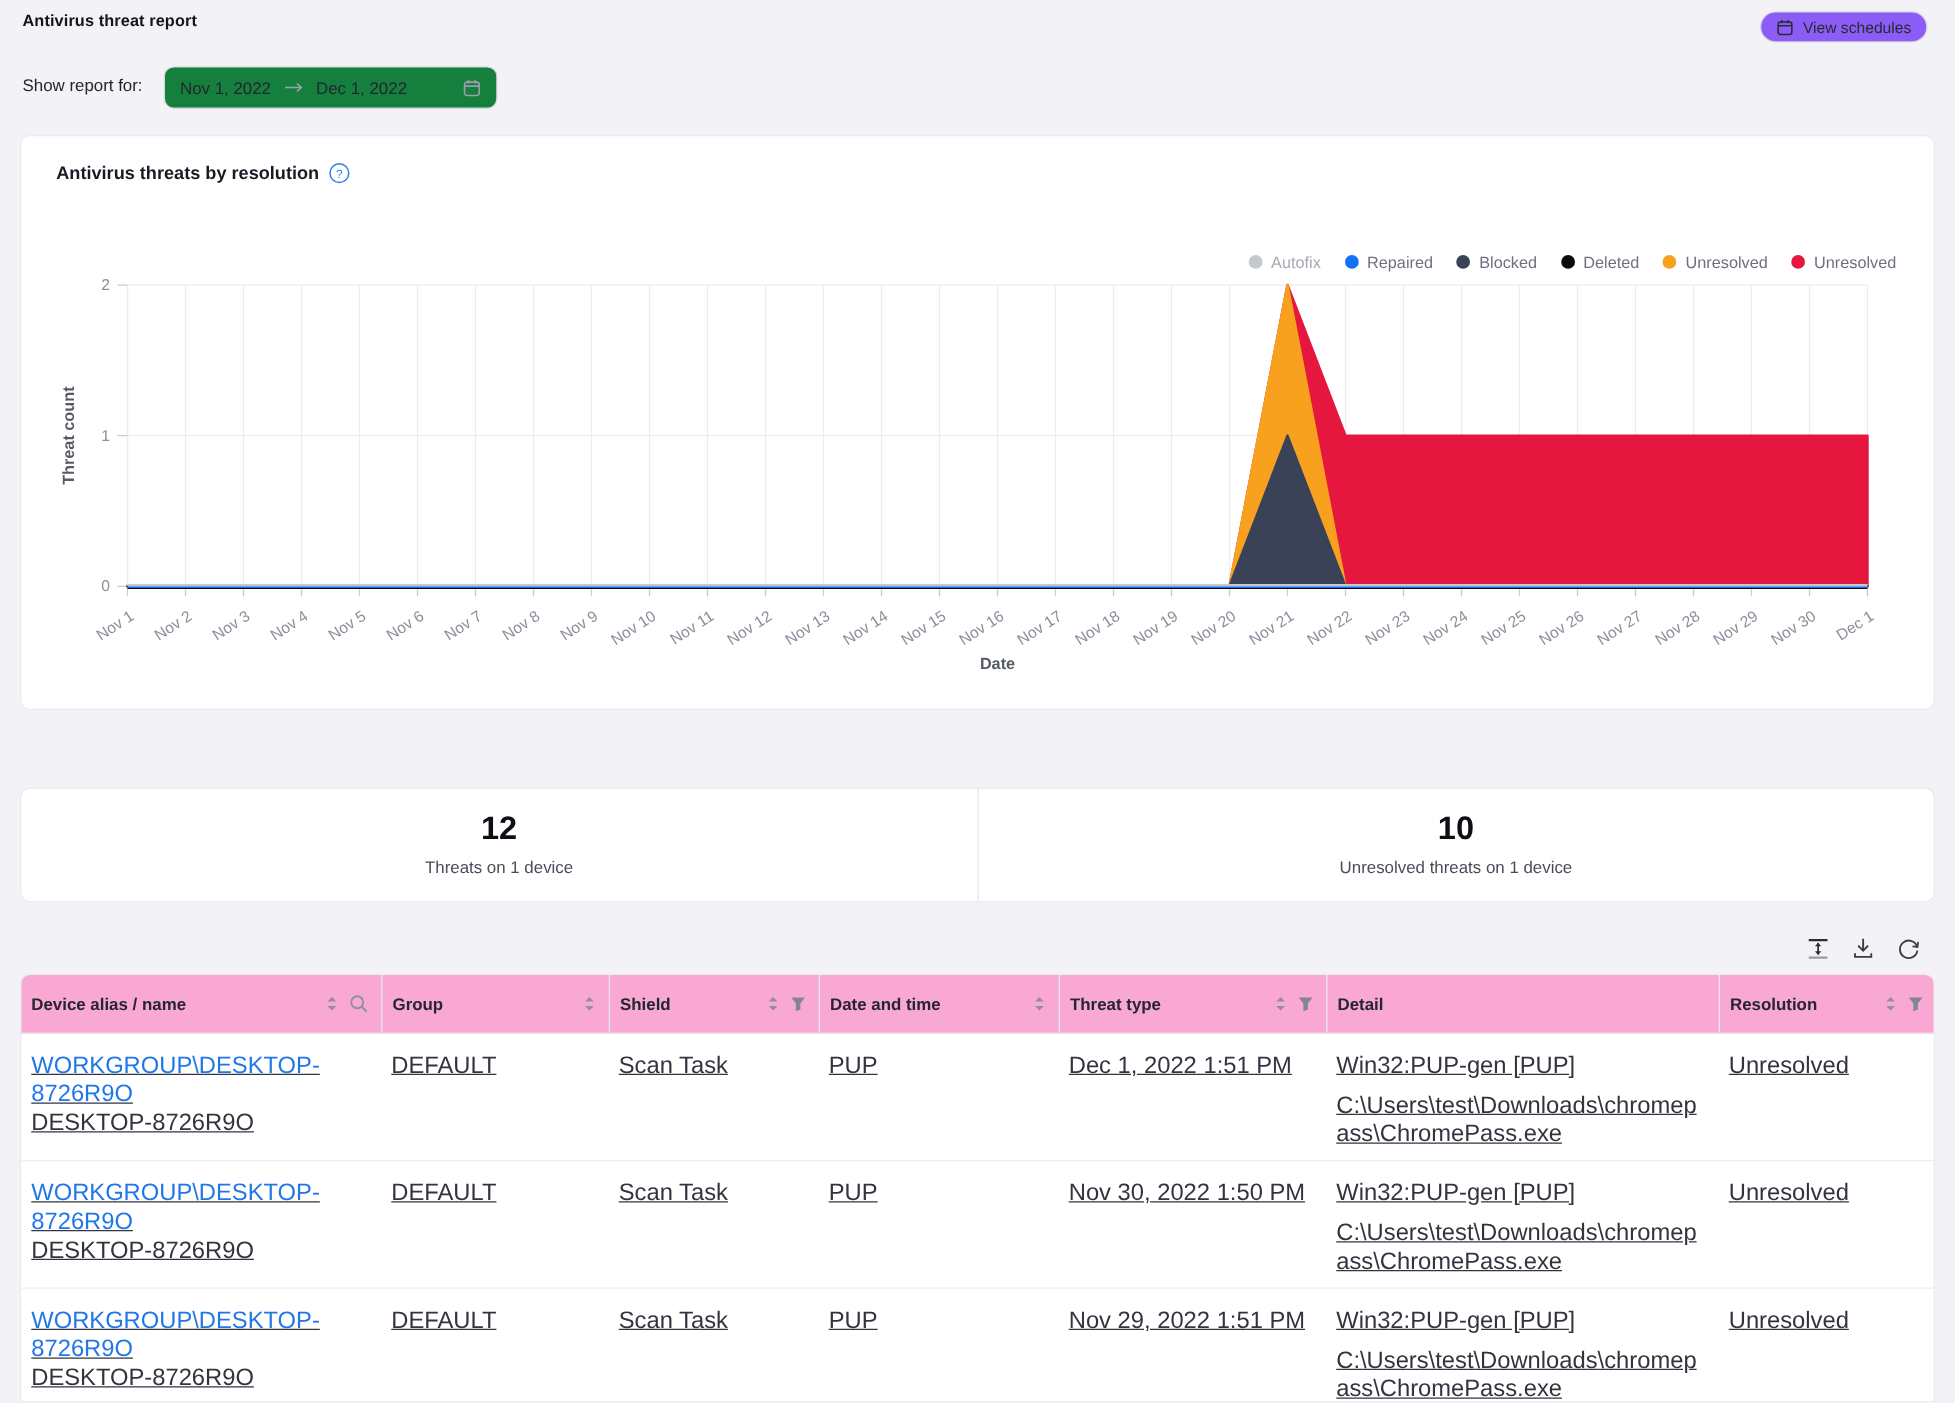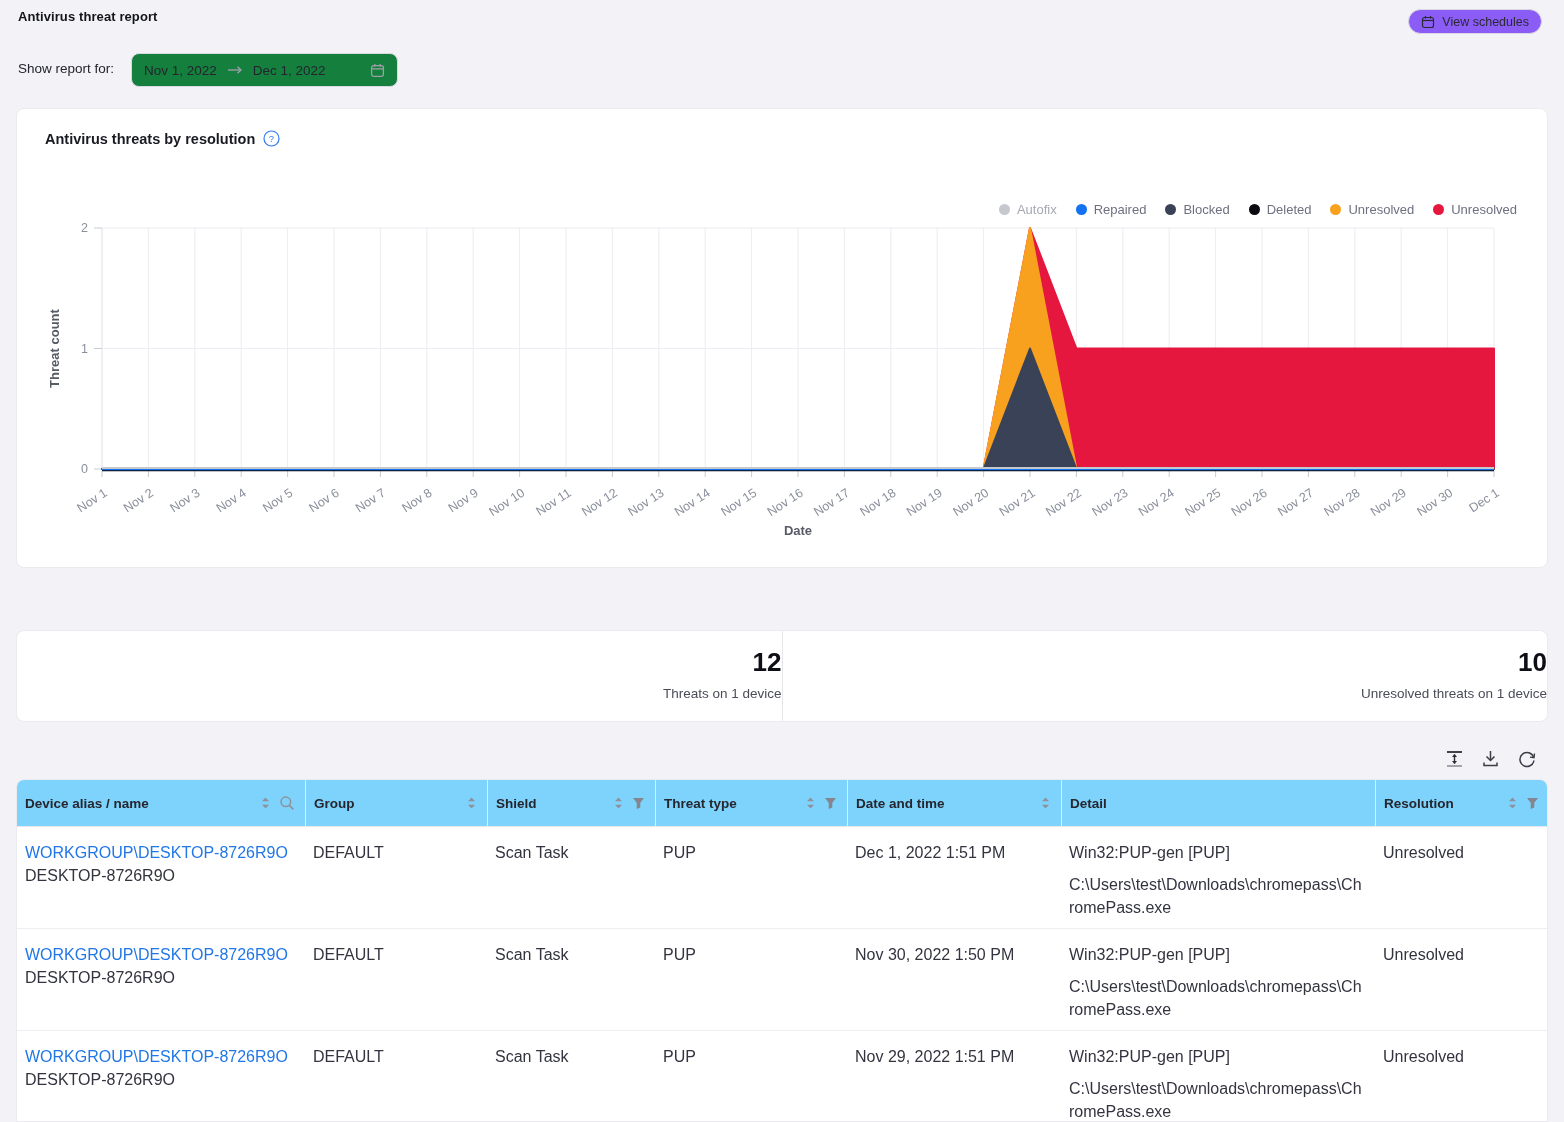--- a/index.html
+++ b/index.html
@@ -31,38 +31,38 @@
   .lg-item { display:flex; align-items:center; gap:7px; cursor:pointer; }
   .lg-item .dot { width:11px; height:11px; border-radius:50%; display:inline-block; }
   .lg-label { font-size:13px; color:#6e7080; }
   .lg-label.muted { color:#a6a8b3; }
   #chartsvg { position:absolute; left:0; top:0; }
   #chartsvg text.tick { font-size:12.5px; fill:#8a8f9b; font-family:"Liberation Sans",sans-serif; }
   #chartsvg text.axis { font-size:13px; fill:#565b66; font-weight:bold; font-family:"Liberation Sans",sans-serif; }
 
   
   #summary-card { left:16px; top:630px; width:1532px; height:92px; display:flex; }
-  .sum-cell { flex:1; text-align:right; padding-top:16px; }
+  .sum-cell { flex:1; text-align:center; padding-top:16px; }
   .sum-cell + .sum-cell { border-left:1px solid #e5e5ea; }
   .sum-value { font-size:26px; font-weight:700; color:#0e0e16; }
   .sum-label { margin-top:8px; font-size:13.5px; color:#4a4c58; }
 
   
   #table-toolbar { position:absolute; right:27px; top:748px; display:flex; gap:17px; }
   #table-toolbar button { background:none; border:none; cursor:pointer; padding:0; height:22px; }
 
   
   #table-card { left:16px; top:779px; width:1532px; height:343px; border-radius:8px 8px 0 0; overflow:hidden; }
   .tgrid { display:grid; grid-template-columns:288px 182px 168px 192px 214px 314px 174px; }
-  #thead { height:47px; background:#7dd3fc; border-bottom:1px solid #e6e6ec; }
+  #thead { height:47px; background:#f9a8d4; border-bottom:1px solid #e6e6ec; }
   .th { display:flex; align-items:center; padding:0 10px 0 8px; font-size:13.5px; font-weight:700; color:#26262f; position:relative; cursor:pointer; }
   .th + .th { border-left:1px solid #e8e8ee; }
   .hicons { margin-left:auto; display:flex; align-items:center; gap:8px; }
   .tr { border-bottom:1px solid #ededf2; min-height:102px; }
-  .td { padding:14px 12px 0 8px; font-size:16px; color:#33343f; line-height:23px; }
+  .td { padding:14px 12px 0 8px; font-size:19px; color:#33343f; line-height:23px;text-decoration:underline; }
   .td a { color:#2277e6; text-decoration:none; }
   .devname { color:#33343f; }
   .path { margin-top:9px; width:296px; word-break:break-all; }
   svg { display:block; }
 </style>
 </head>
 <body>
 
 <h1 id="page-title">Antivirus threat report</h1>
 
@@ -307,37 +307,37 @@
         <svg width="11" height="16" viewBox="0 0 11 16">
             <path d="M2 6.2 L5.5 2.6 L9 6.2 Z" fill="#8f909c"></path>
             <path d="M2 9.8 L5.5 13.4 L9 9.8 Z" fill="#8f909c"></path>
           </svg>
         <svg width="13" height="14" viewBox="0 0 13 14">
             <path d="M1 2 H12 L8.3 6.8 V11.5 L4.7 13 V6.8 Z" fill="#84858f"></path>
           </svg>
       </span>
     </div>
     <div class="th">
+      <span>Date and time</span>
+      <span class="hicons">
+        <svg width="11" height="16" viewBox="0 0 11 16">
+            <path d="M2 6.2 L5.5 2.6 L9 6.2 Z" fill="#8f909c"></path>
+            <path d="M2 9.8 L5.5 13.4 L9 9.8 Z" fill="#8f909c"></path>
+          </svg>
+      </span>
+    </div>
+    <div class="th">
       <span>Threat type</span>
       <span class="hicons">
         <svg width="11" height="16" viewBox="0 0 11 16">
             <path d="M2 6.2 L5.5 2.6 L9 6.2 Z" fill="#8f909c"></path>
             <path d="M2 9.8 L5.5 13.4 L9 9.8 Z" fill="#8f909c"></path>
           </svg>
         <svg width="13" height="14" viewBox="0 0 13 14">
             <path d="M1 2 H12 L8.3 6.8 V11.5 L4.7 13 V6.8 Z" fill="#84858f"></path>
-          </svg>
-      </span>
-    </div>
-    <div class="th">
-      <span>Date and time</span>
-      <span class="hicons">
-        <svg width="11" height="16" viewBox="0 0 11 16">
-            <path d="M2 6.2 L5.5 2.6 L9 6.2 Z" fill="#8f909c"></path>
-            <path d="M2 9.8 L5.5 13.4 L9 9.8 Z" fill="#8f909c"></path>
           </svg>
       </span>
     </div>
     <div class="th">
       <span>Detail</span>
     </div>
     <div class="th">
       <span>Resolution</span>
       <span class="hicons">
         <svg width="11" height="16" viewBox="0 0 11 16">

